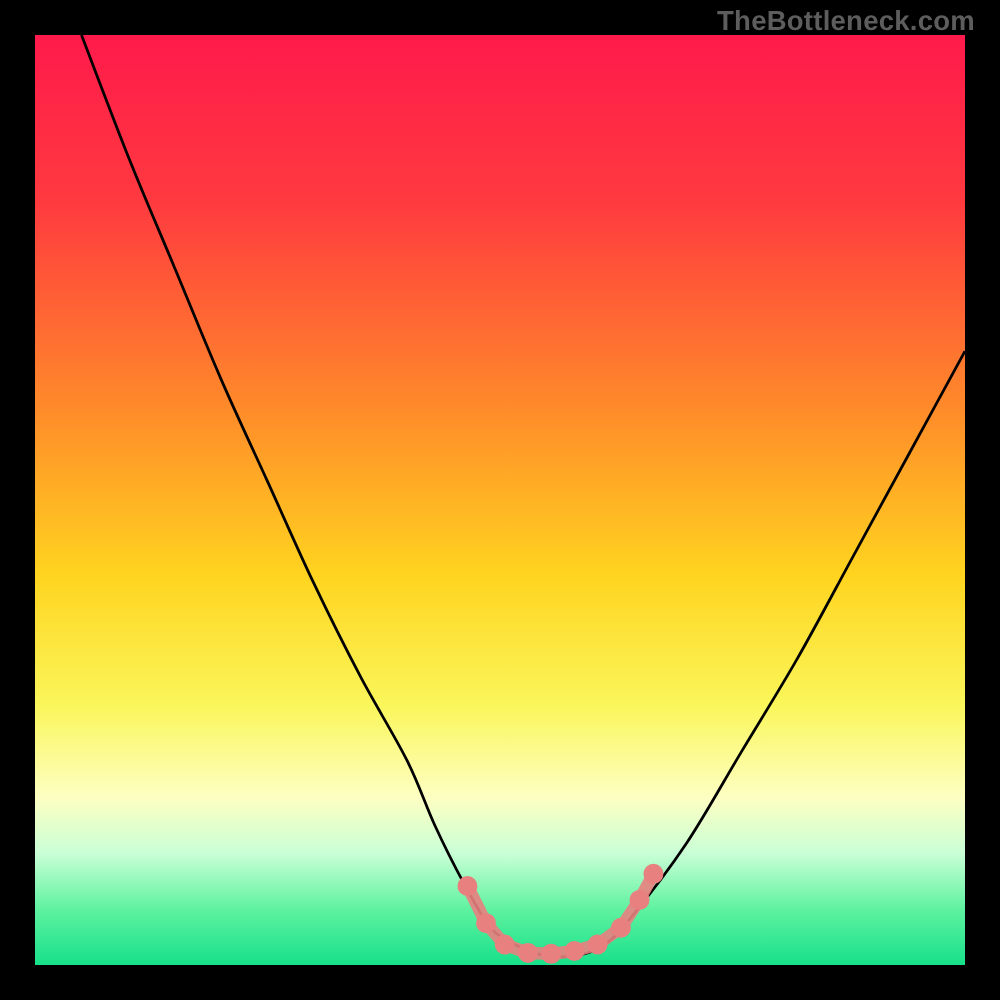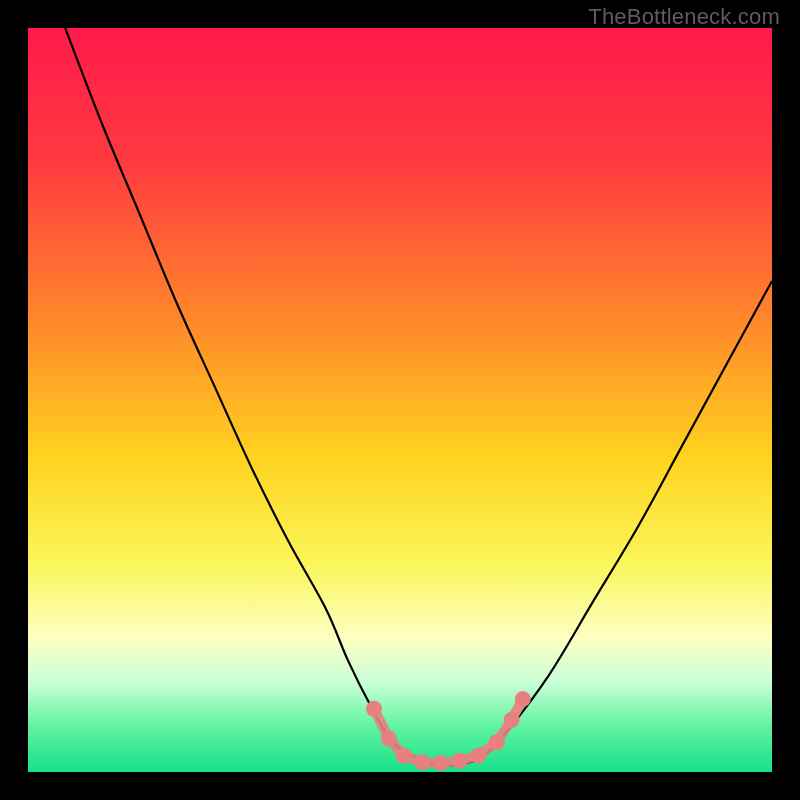--- a/index.html
+++ b/index.html
@@ -25,21 +25,21 @@
     width: 744px;
     height: 744px;
     overflow: hidden;
   }
   .watermark {
     position: absolute;
     top: 4px;
     right: 20px;
     color: #5d5d5d;
     font-size: 22px;
-    font-weight: 400;
+    font-weight: 700;
     letter-spacing: 0.2px;
     user-select: none;
   }
   svg { display: block; }
 </style>
 </head>
 <body>
 
 <div class="frame">
   <div class="watermark">TheBottleneck.com</div>

